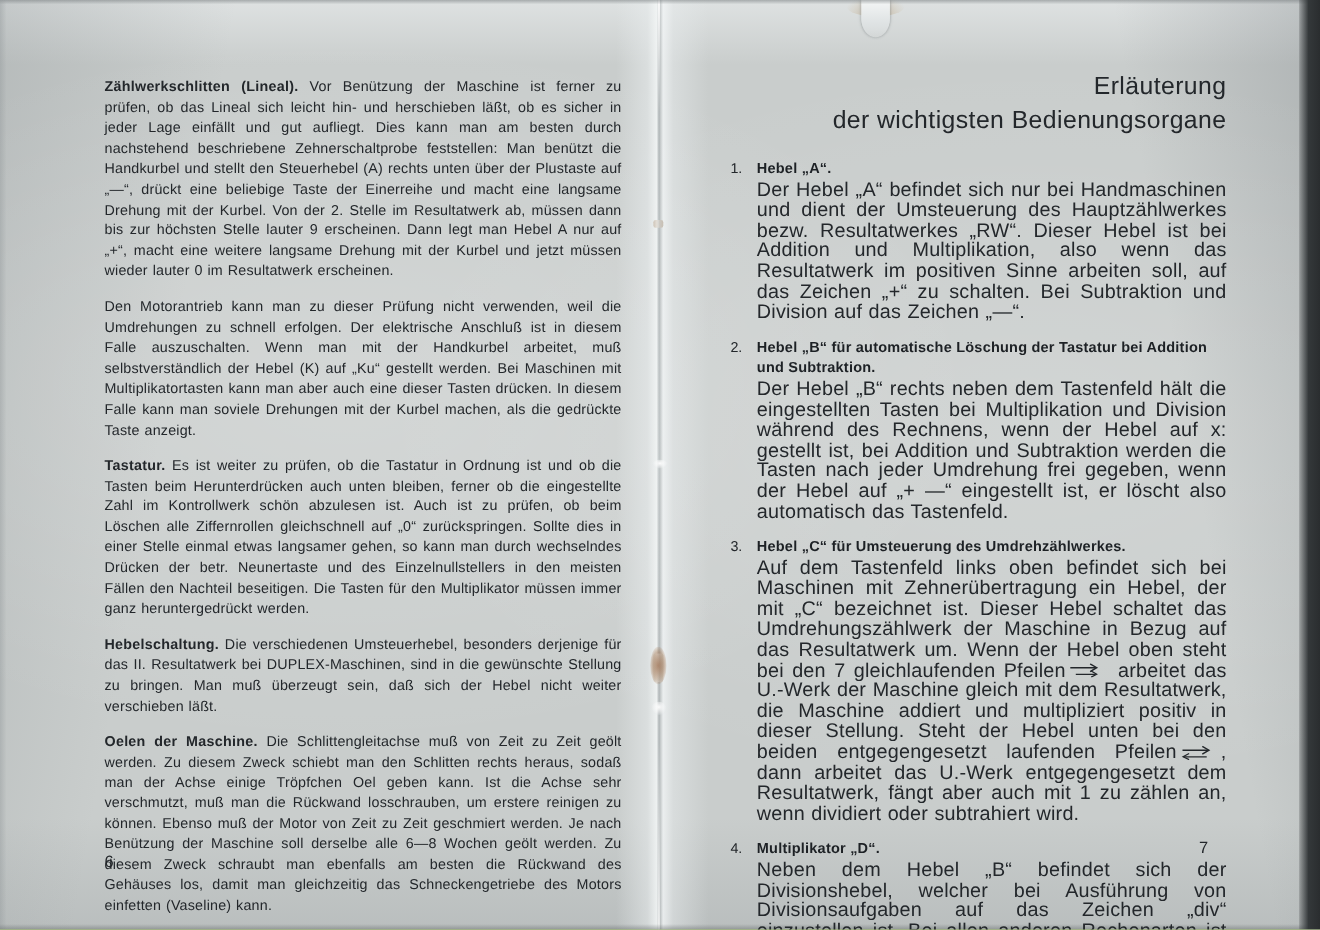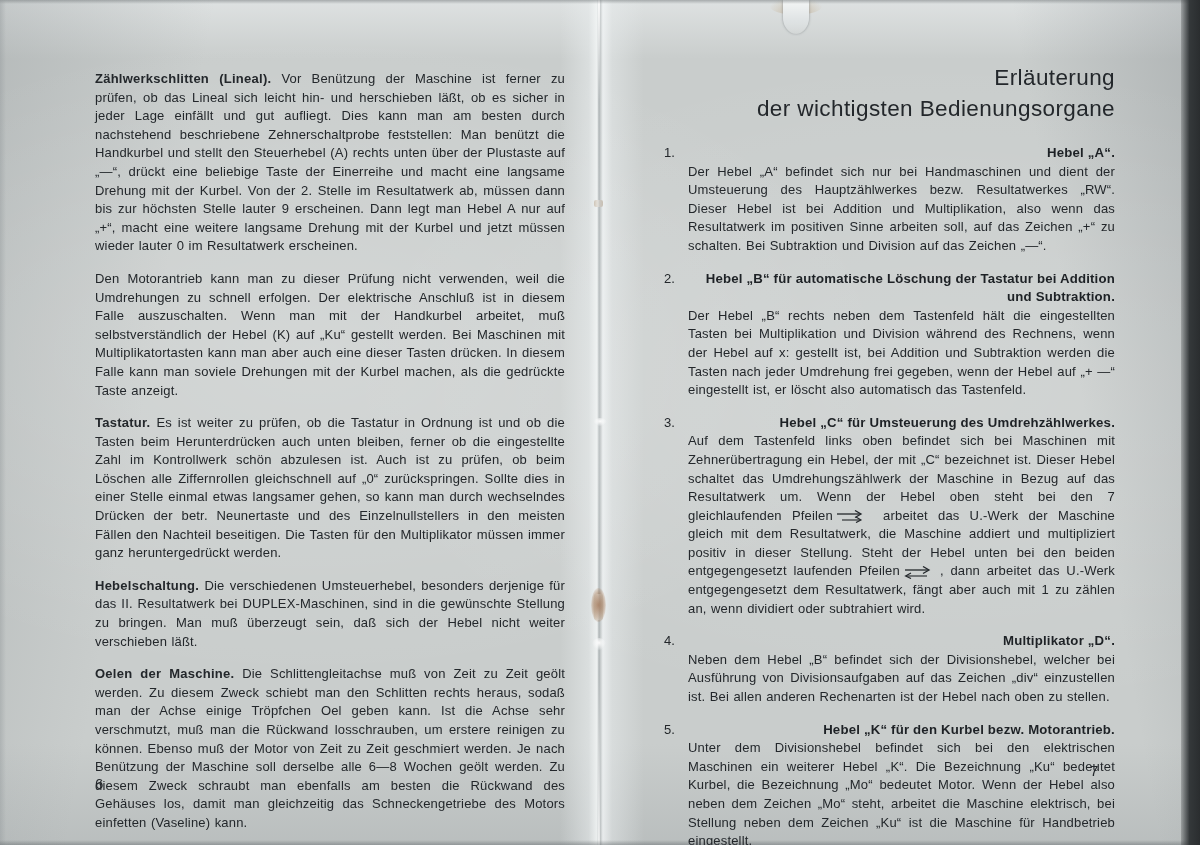--- a/index.html
+++ b/index.html
@@ -121,24 +121,24 @@
 
   ol.items{list-style:none;margin:0;padding:0;}
   ol.items>li{position:relative;padding-left:25px;margin-bottom:14px;}
   .num{
     position:absolute;left:1px;top:0;width:20px;
     font-size:13px;line-height:18.6px;color:#23272b;
   }
   .itemhead{
     font-weight:bold;font-size:13.2px;line-height:18.6px;
     letter-spacing:.2px;margin:0 0 0 0;color:#1d2125;
-    text-align:right;
+    text-align:left;
   }
   .itembody{
-    font-size:13.0px;line-height:18.6px;text-align:justify;
+    font-size:18px;line-height:18.6px;text-align:justify;
     letter-spacing:.18px;word-spacing:.6px;margin:0;color:#23272b;
   }
   .folio{
     position:absolute;font-size:15px;color:#23272b;letter-spacing:.3px;z-index:6;
   }
   .folio.left{left:95px;top:775px;}
   .folio.right{left:1090px;top:762px;}
 
   
   .arrows{display:inline-block;vertical-align:middle;width:34px;height:13px;margin:0 3px;}

